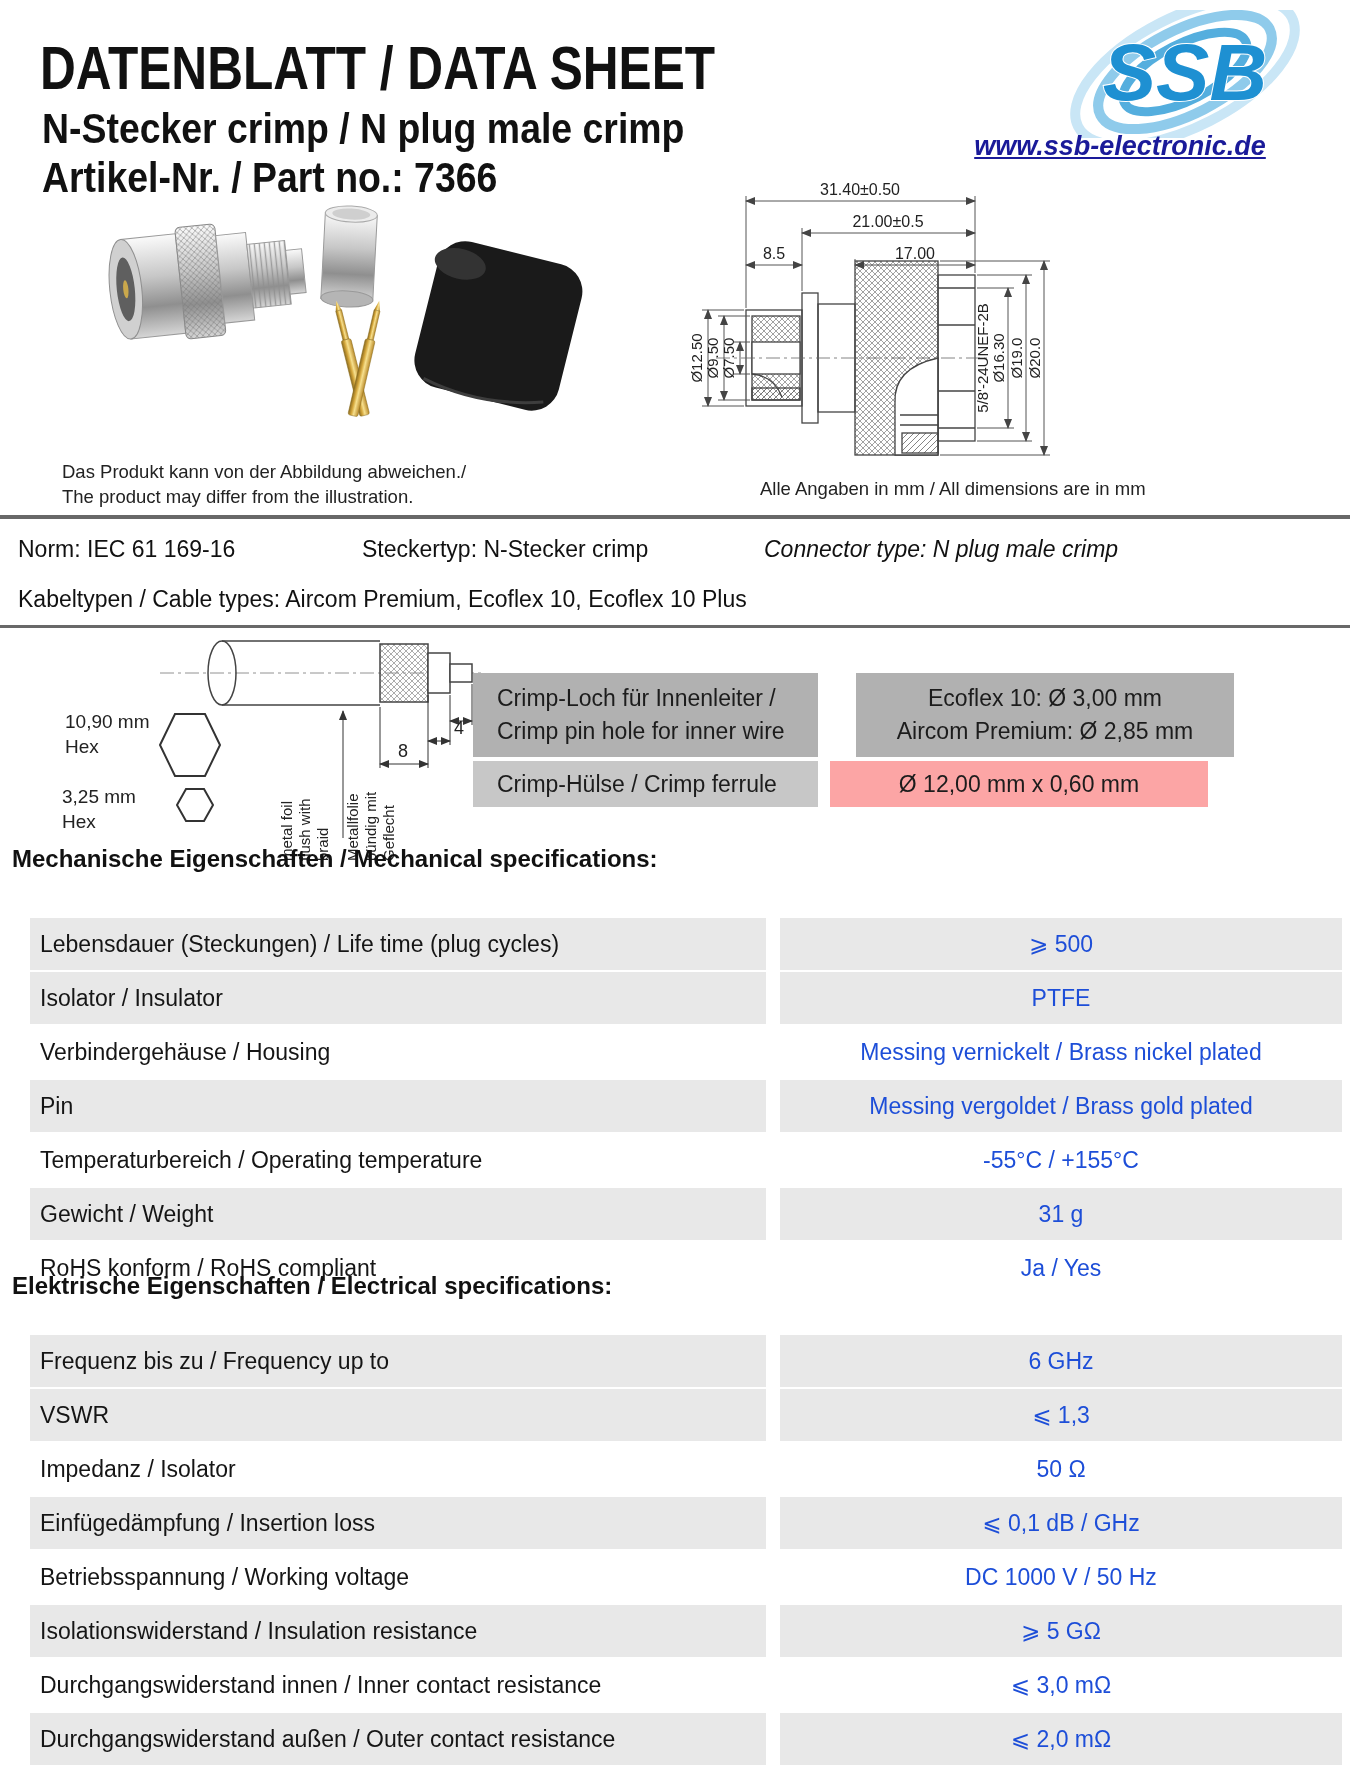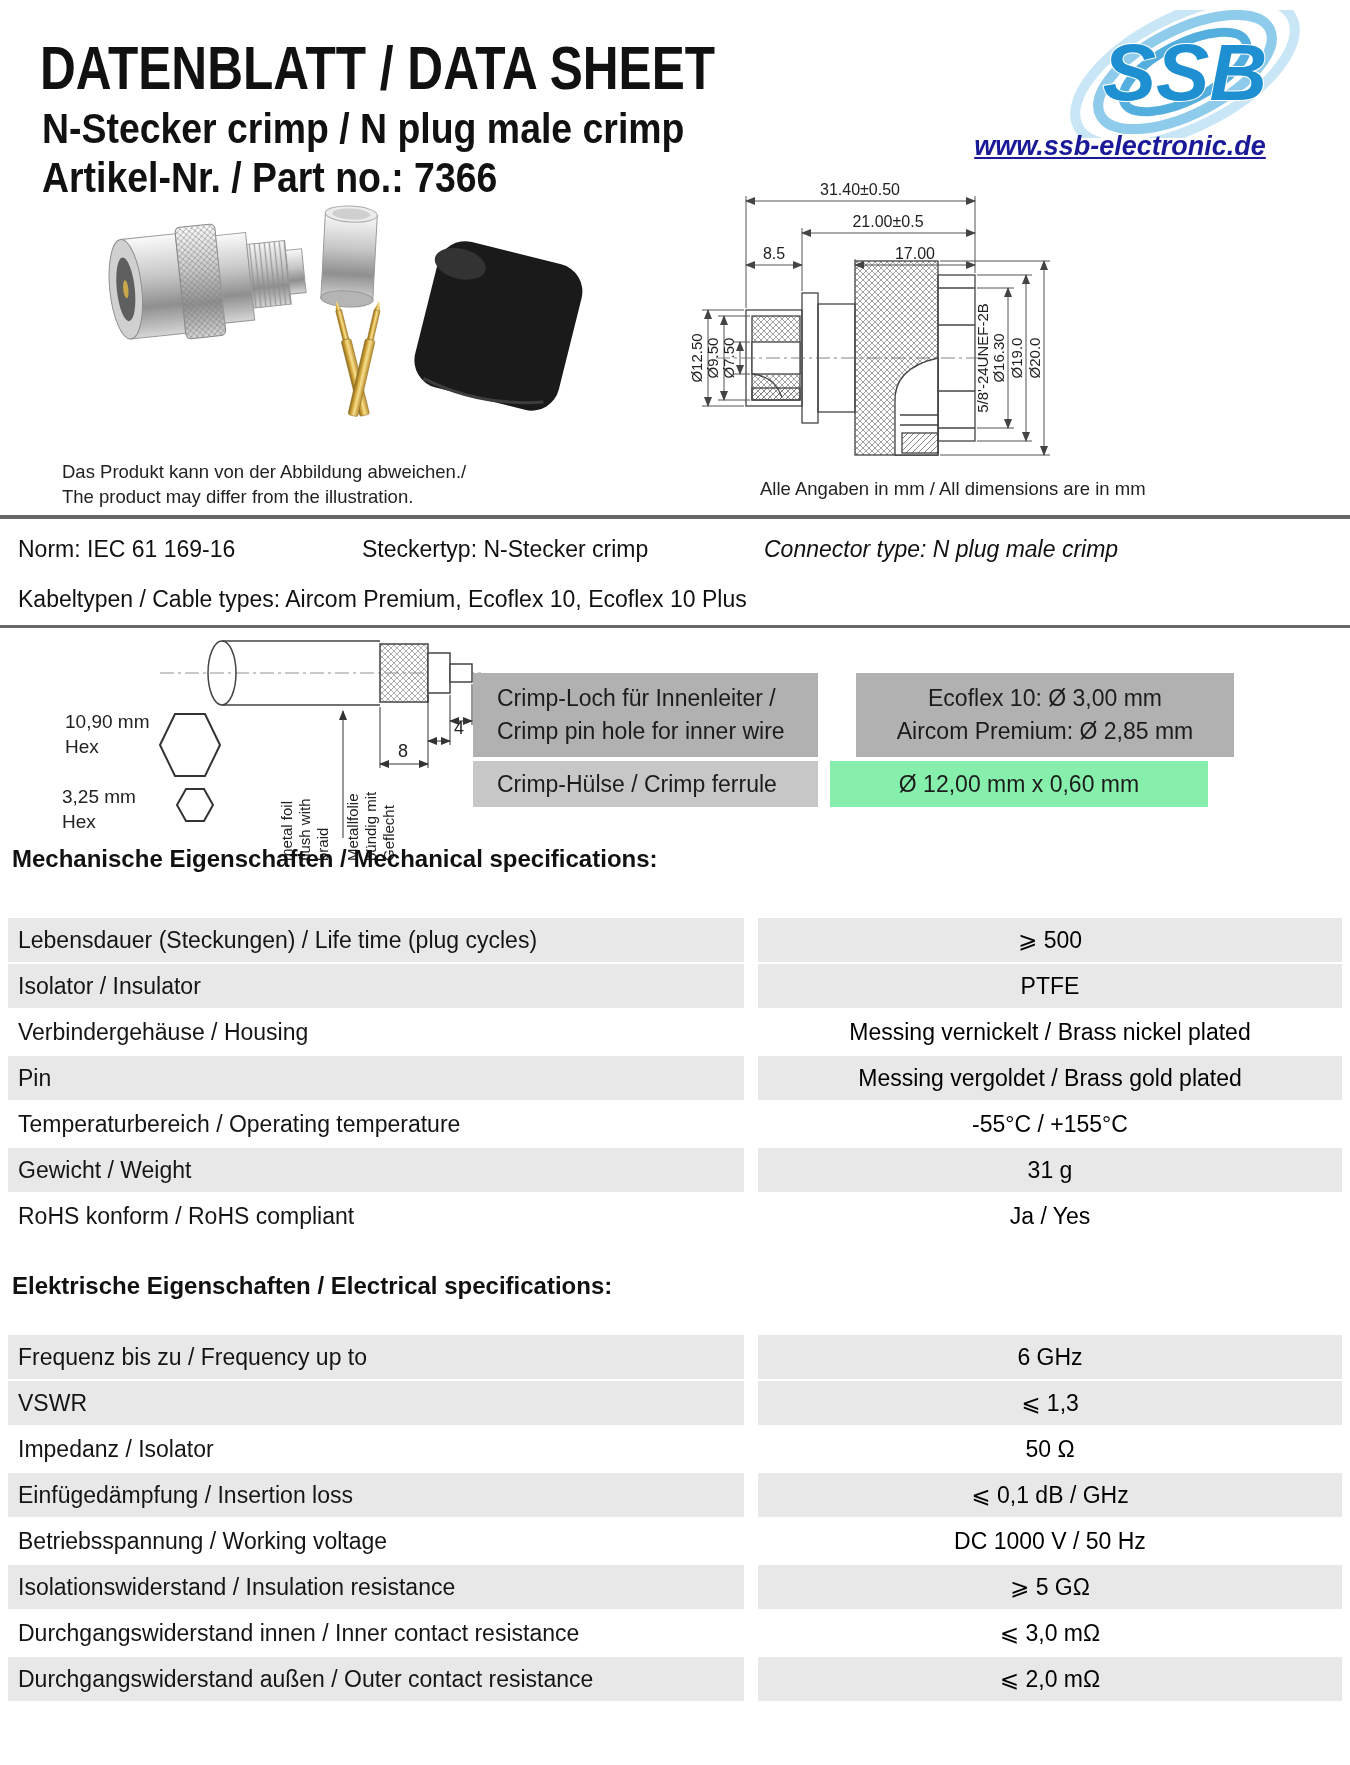--- a/index.html
+++ b/index.html
@@ -31,30 +31,30 @@
   #type-en { left:764px; top:536px;font-style:italic; }
   #cables  { left:18px;  top:586px; }
   .crimp-drawing { position:absolute; left:40px; top:633px; width:445px; height:238px; }
   .ct-cell { position:absolute; display:flex; flex-direction:column; justify-content:center;
              font-size:23px; line-height:33px; color:#1c1c1c; }
   .ct-label { padding-left:24px; text-align:left; }
   .ct-value { text-align:center; }
   #ct-r1l { left:473px; top:673px; width:345px; height:84px; background:#b1b1b1; }
   #ct-r1v { left:856px; top:673px; width:378px; height:84px; background:#b1b1b1;justify-content:center; }
   #ct-r2l { left:473px; top:761px; width:345px; height:46px; background:#c7c7c7; }
-  #ct-r2v { left:830px; top:761px; width:378px; height:46px; background:#86efac; }
+  #ct-r2v { left:830px; top:761px; width:378px; height:46px; background:#fca5a5; }
   .section-heading { position:absolute; left:12px; font-size:24px; font-weight:bold; color:#111; white-space:nowrap; }
   #mech-heading { top:845px; }
   #elec-heading { top:1272px; }
   .spec-table { position:absolute; left:8px; width:1334px; }
   #mech-table { top:918px; }
   #elec-table { top:1335px; }
-  .spec-row { display:flex; gap:14px; margin-bottom:2px; height:44px; }
+  .spec-row { display:flex; gap:14px; margin-bottom:2px; height:52px;margin-left:22px; }
   .spec-label { width:736px; display:flex; align-items:center; padding-left:10px; font-size:23px; color:#151515; }
-  .spec-value { flex:1; display:flex; align-items:center; justify-content:center; font-size:23px; color:#000000; }
+  .spec-value { flex:1; display:flex; align-items:center; justify-content:center; font-size:23px; color:#1d4ed8; }
   .spec-row:nth-child(1) > div, .spec-row:nth-child(2) > div,
   .spec-row:nth-child(4) > div, .spec-row:nth-child(6) > div,
   .spec-row:nth-child(8) > div { background:#e8e8e8; }
   svg text { font-family:"Liberation Sans","DejaVu Sans",sans-serif; }
 </style>
 </head>
 <body>
 
 <div class="page">
 

